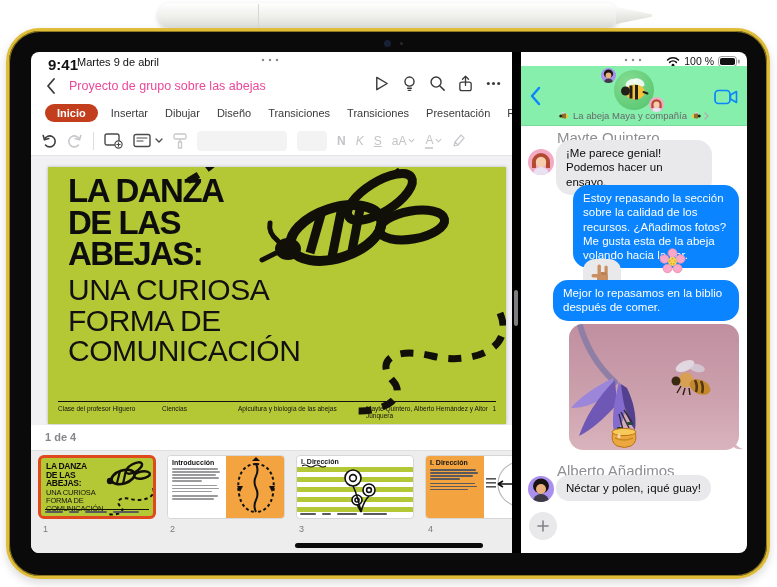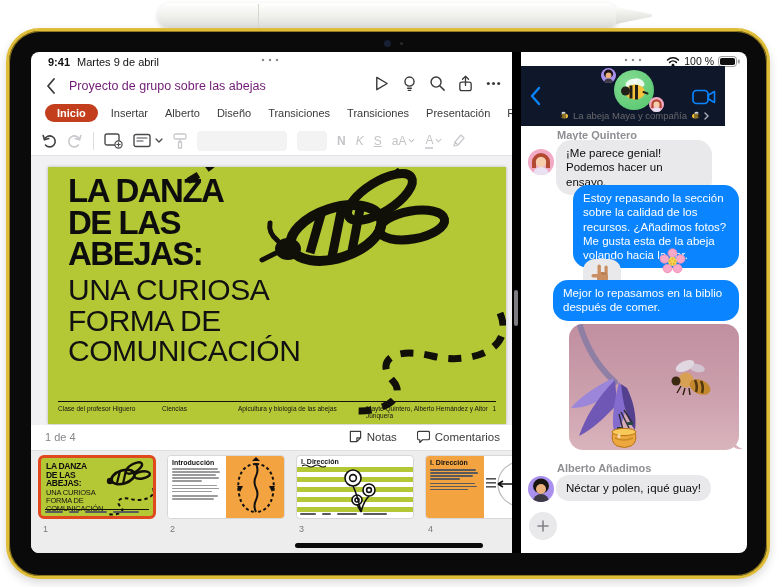--- a/index.html
+++ b/index.html
@@ -24,23 +24,23 @@
   .pane-left { position:absolute; left:0; top:0; width:481px; height:501px; background:#fff; overflow:hidden; }
   .divider { position:absolute; left:481px; top:0; width:9px; height:501px; background:#000; }
   .divider-handle { position:absolute; left:483px; top:238px; width:4px; height:36px; border-radius:2px; background:#7d7d82; }
   .pane-right { position:absolute; left:490px; top:0; width:226px; height:501px; background:#fff; overflow:hidden; }
 
   .mt-dots { width:20px; height:4px;
     background-image:radial-gradient(circle at 2px 2px,#8a8a8f 1.4px,transparent 1.6px);
     background-size:7px 4px; background-repeat:repeat-x; }
 
   
-  .pp-time { font-size:11px; font-weight:bold; color:#111; }
+  .pp-time { font-size:15px; font-weight:bold; color:#111; }
   .pp-date { font-size:11px; color:#111; }
-  .pp-doc-title { font-size:12.5px; color:#701a75; }
+  .pp-doc-title { font-size:12.5px; color:#ec4899; }
   .tb-icons { display:flex; gap:11px; align-items:center; }
   .tb-icons svg { display:block; }
   .pp-tabs { position:absolute; left:0; top:48px; width:481px; height:26px; display:flex; align-items:center;
     padding-left:14px; gap:9px; white-space:nowrap; }
   .pp-tab { font-size:11px; color:#3a3a3c; padding:3px 4px; }
   .pp-tab.active { background:#c23e1c; color:#fff; border-radius:11px; padding:3px 12px; font-weight:bold; }
   .pp-toolbar { position:absolute; left:0; top:74px; width:481px; height:30px; border-bottom:1px solid #e4e4e6;
     display:flex; align-items:center; padding:0 10px; gap:10px; }
   .vdiv { width:1px; height:18px; background:#ddddde; }
   .field { background:#f3f3f4; border-radius:4px; height:20px; }
@@ -51,42 +51,42 @@
   .slide { position:absolute; left:17px; top:11px; width:458px; height:257px; background:#b4c836;
     box-shadow:0 0 3px rgba(0,0,0,.25); overflow:hidden; }
   .slide-title { position:absolute; left:20px; top:8px; font-weight:bold; font-size:33px; line-height:.96;
     letter-spacing:-1.5px; color:#0d0d0d; }
   .slide-sub { position:absolute; left:20px; top:108px; font-weight:normal; font-size:30px; line-height:1.02;
     letter-spacing:-.5px; color:#111; }
   .slide-footer { position:absolute; left:10px; right:10px; bottom:5px; border-top:1.5px solid #111;
     padding-top:3px; display:flex; font-size:6.5px; color:#111; }
   .slide-footer span { display:block; }
 
-  .pp-bottombar { position:absolute; left:0; top:373px; width:481px; height:25px; background:#fff; }
+  .pp-bottombar { position:absolute; left:0; top:373px; width:481px; height:25px; background:#fff;font-weight:bold; }
   .pp-pageind { font-size:11px; color:#86868b; }
   .pp-bottombtn { display:flex; align-items:center; gap:5px; font-size:11.5px; color:#3a3a3c; }
 
   .thumbstrip { position:absolute; left:0; top:398px; width:481px; height:103px; background:#ededee; border-top:1px solid #e0e0e1; }
   .thumb { position:absolute; top:4px; width:118px; height:64px; background:#fff; border:1px solid #d7d7d9;
     border-radius:4px; overflow:hidden; }
   .thumb.sel { border:3px solid #df491d; border-radius:6px; }
   .thumb-num { position:absolute; top:73px; font-size:9px; color:#7b7b80; }
   .mini-title { font-weight:bold; font-size:8.5px; line-height:1; letter-spacing:-.3px; color:#0d0d0d; }
   .mini-sub { font-size:7.5px; line-height:1.05; letter-spacing:-.2px; color:#111; }
   .bar { background:#9b9b9e; height:1.5px; margin-bottom:1.5px; border-radius:1px; }
   .bar.d { background:#5a5a5c; }
   .thumb-head { font-weight:bold; font-size:7px; color:#111; }
 
   
-  .msg-nav { position:absolute; left:0; top:14px; width:204px; height:60px; background:#0f172a;
+  .msg-nav { position:absolute; left:0; top:14px; width:226px; height:60px; background:#86efac;
     border-bottom:1px solid rgba(0,0,0,.09); }
   .avatar { border-radius:50%; overflow:hidden; }
   .msg-group-title { position:absolute; left:0; top:44px; width:226px; text-align:center; font-size:9.5px;
     color:#68686d; display:flex; justify-content:center; align-items:center; gap:3px; }
-  .sender-label { position:absolute; font-size:11px; color:#8e8e93;font-weight:bold; }
+  .sender-label { position:absolute; font-size:15px; color:#8e8e93; }
   .bubble { position:absolute; font-size:11.5px; line-height:1.24; padding:6px 10px; border-radius:15px; }
   .bubble.recv { background:#e9e9eb; color:#0b0b0b; }
   .bubble.sent { background:#0a84ff; color:#fff; }
   .photo-msg { position:absolute; left:48px; top:272px; width:170px; height:126px; border-radius:14px; overflow:hidden; }
   .photo-tail { position:absolute; left:212px; top:388px; }
   .sticker { position:absolute; }
   .sticker-bubble { background:#e9e9eb; border-radius:12px; display:flex; align-items:center; justify-content:center; }
   .composer-plus { position:absolute; left:8px; top:460px; width:28px; height:28px; border-radius:50%;
     background:#e9e9eb; display:flex; align-items:center; justify-content:center; }
   .composer-field { position:absolute; left:44px; top:459px; width:174px; height:30px; border:1px solid #d4d4d8;
@@ -140,21 +140,21 @@
         <svg width="17" height="17" viewBox="0 0 18 18">
           <circle cx="3.5" cy="9" r="1.6" fill="#3a3a3c"></circle>
             <circle cx="9" cy="9" r="1.6" fill="#3a3a3c"></circle>
             <circle cx="14.5" cy="9" r="1.6" fill="#3a3a3c"></circle>
           </svg>
       </div>
 
       <div class="pp-tabs">
         <span class="pp-tab active">Inicio</span>
         <span class="pp-tab">Insertar</span>
-        <span class="pp-tab">Alberto</span>
+        <span class="pp-tab">Dibujar</span>
         <span class="pp-tab">Diseño</span>
         <span class="pp-tab">Transiciones</span>
         <span class="pp-tab">Transiciones</span>
         <span class="pp-tab">Presentación</span>
         <span class="pp-tab">Revisar</span>
       </div>
 
       <div class="pp-toolbar">
         <svg width="16" height="16" viewBox="0 0 16 16">
           <path d="M3.5 6.5 A5.5 5.5 0 1 1 4.5 12" fill="none" stroke="#3f3f42" stroke-width="1.6" stroke-linecap="round"></path>
@@ -240,34 +240,20 @@
             <span style="width:76px;">Ciencias</span>
             <span style="width:128px;">Apicultura y biología de las abejas</span>
             <span style="flex:1;">Mayte Quintero, Alberto Hernández y Aitor Junquera</span>
             <span>1</span>
           </div>
         </div>
       </div>
 
       <div class="pp-bottombar">
         <span class="abs pp-pageind" style="left:14px; top:6px;">1 de 4</span>
-        <div class="abs" style="right:12px; top:5px; display:flex; gap:20px;">
-          <span class="pp-bottombtn">
-            <svg width="13" height="13" viewBox="0 0 14 14">
-              <path d="M1.5 1.5 h11 v7 l-4 4 h-7 Z M8.5 12.5 v-4 h4" fill="none" stroke="#3a3a3c" stroke-width="1.3" stroke-linejoin="round"></path>
-              </svg>
-            <span>Notas</span>
-          </span>
-          <span class="pp-bottombtn">
-            <svg width="13" height="13" viewBox="0 0 14 14">
-              <path d="M2 1.5 h10 a1.5 1.5 0 0 1 1.5 1.5 v6 a1.5 1.5 0 0 1 -1.5 1.5 h-6 l-3 3 v-3 h-1 a1.5 1.5 0 0 1 -1.5 -1.5 v-6 a1.5 1.5 0 0 1 1.5 -1.5 Z" fill="none" stroke="#3a3a3c" stroke-width="1.3" stroke-linejoin="round"></path>
-              </svg>
-            <span>Comentarios</span>
-          </span>
-        </div>
       </div>
 
       <div class="thumbstrip">
 
         <div class="thumb sel" style="left:7px; background:#b4c836;">
           <div class="abs mini-title" style="left:5px; top:4px;">
             <div>LA DANZA</div>
             <div>DE LAS</div>
             <div>ABEJAS:</div>
           </div>

